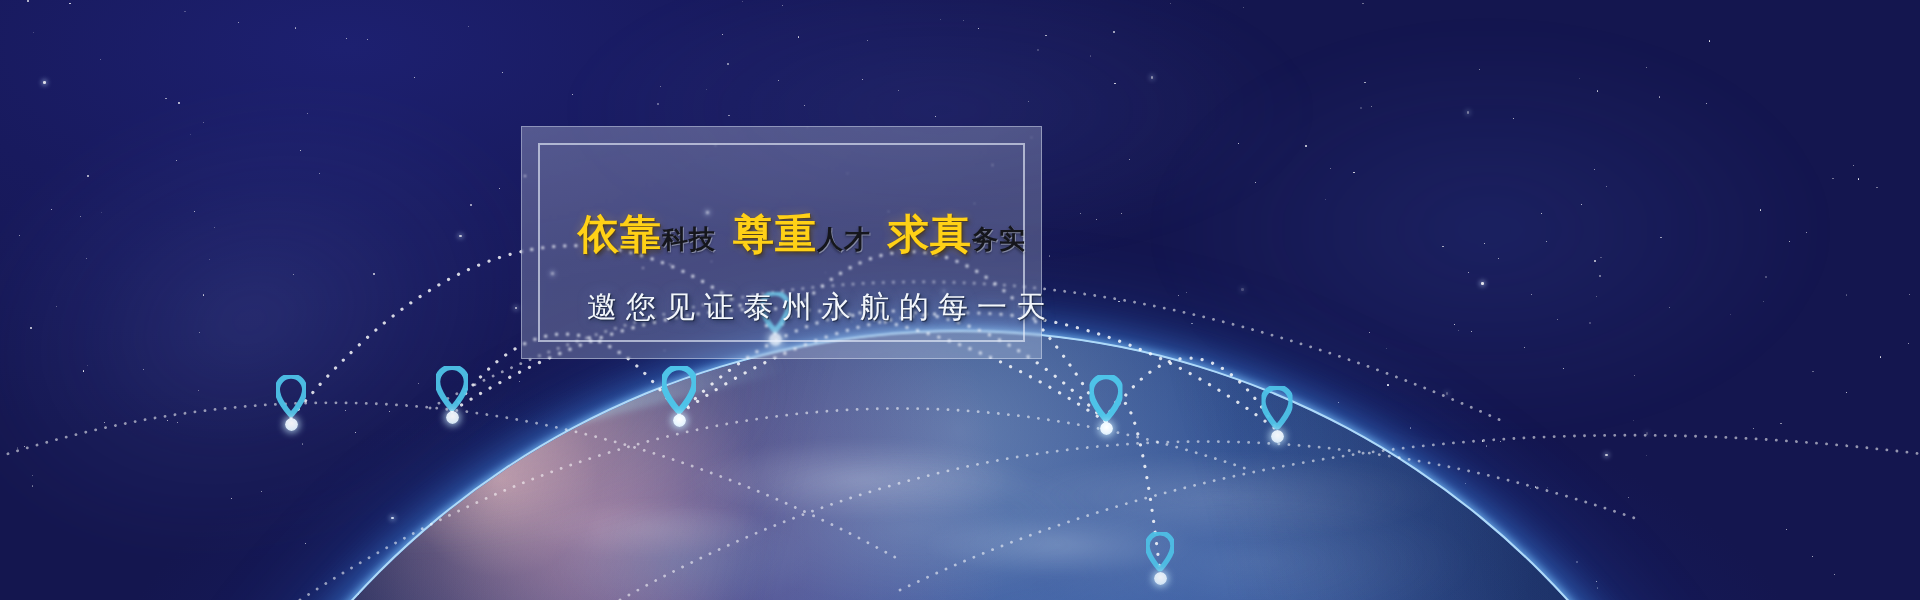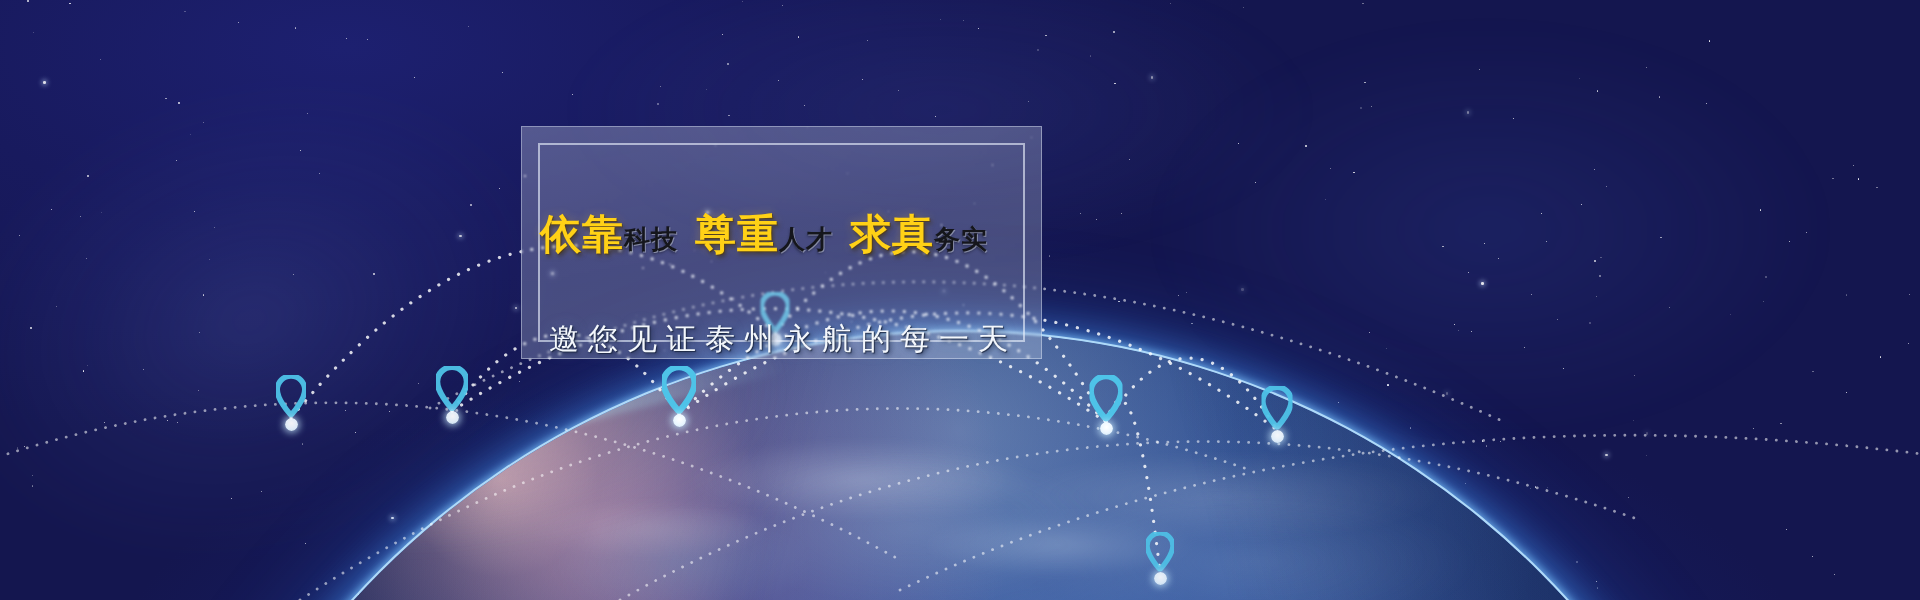--- a/index.html
+++ b/index.html
@@ -172,22 +172,23 @@
   }
   #panel-inner {
     position:absolute;
     left:16px; top:16px; right:16px; bottom:16px;
     border:2px solid rgba(236,242,253,0.62);
   }
 
   .panel-text {
     position:absolute;
     left:0; right:16px;
-    text-align:left;
+    text-align:center;
     white-space:nowrap;
+    padding-left:38px;
   }
 
   #headline {
     top:62px;
     font-size:0; 
   }
   #headline .big {
     font-family:"DejaVu Serif","Liberation Serif",serif;
     font-size:41px;
     font-weight:700;
@@ -217,21 +218,20 @@
     font-family:Liberation Serif, serif;
     font-size:30px;
     font-weight:400;
     color:#f3f7fc;
     letter-spacing:9px;
     text-indent:9px;
     text-shadow:
       1px 1px 1px rgba(25,35,60,0.85),
       2px 2px 5px rgba(10,20,45,0.70),
       0 0 14px rgba(140,190,240,0.35);
-    margin-top: 32px;
   }
 </style>
 </head>
 <body>
 
 <div id="banner">
 
   <div class="space-base"></div>
   <div class="nebula-a"></div>
   <div class="nebula-b"></div>

